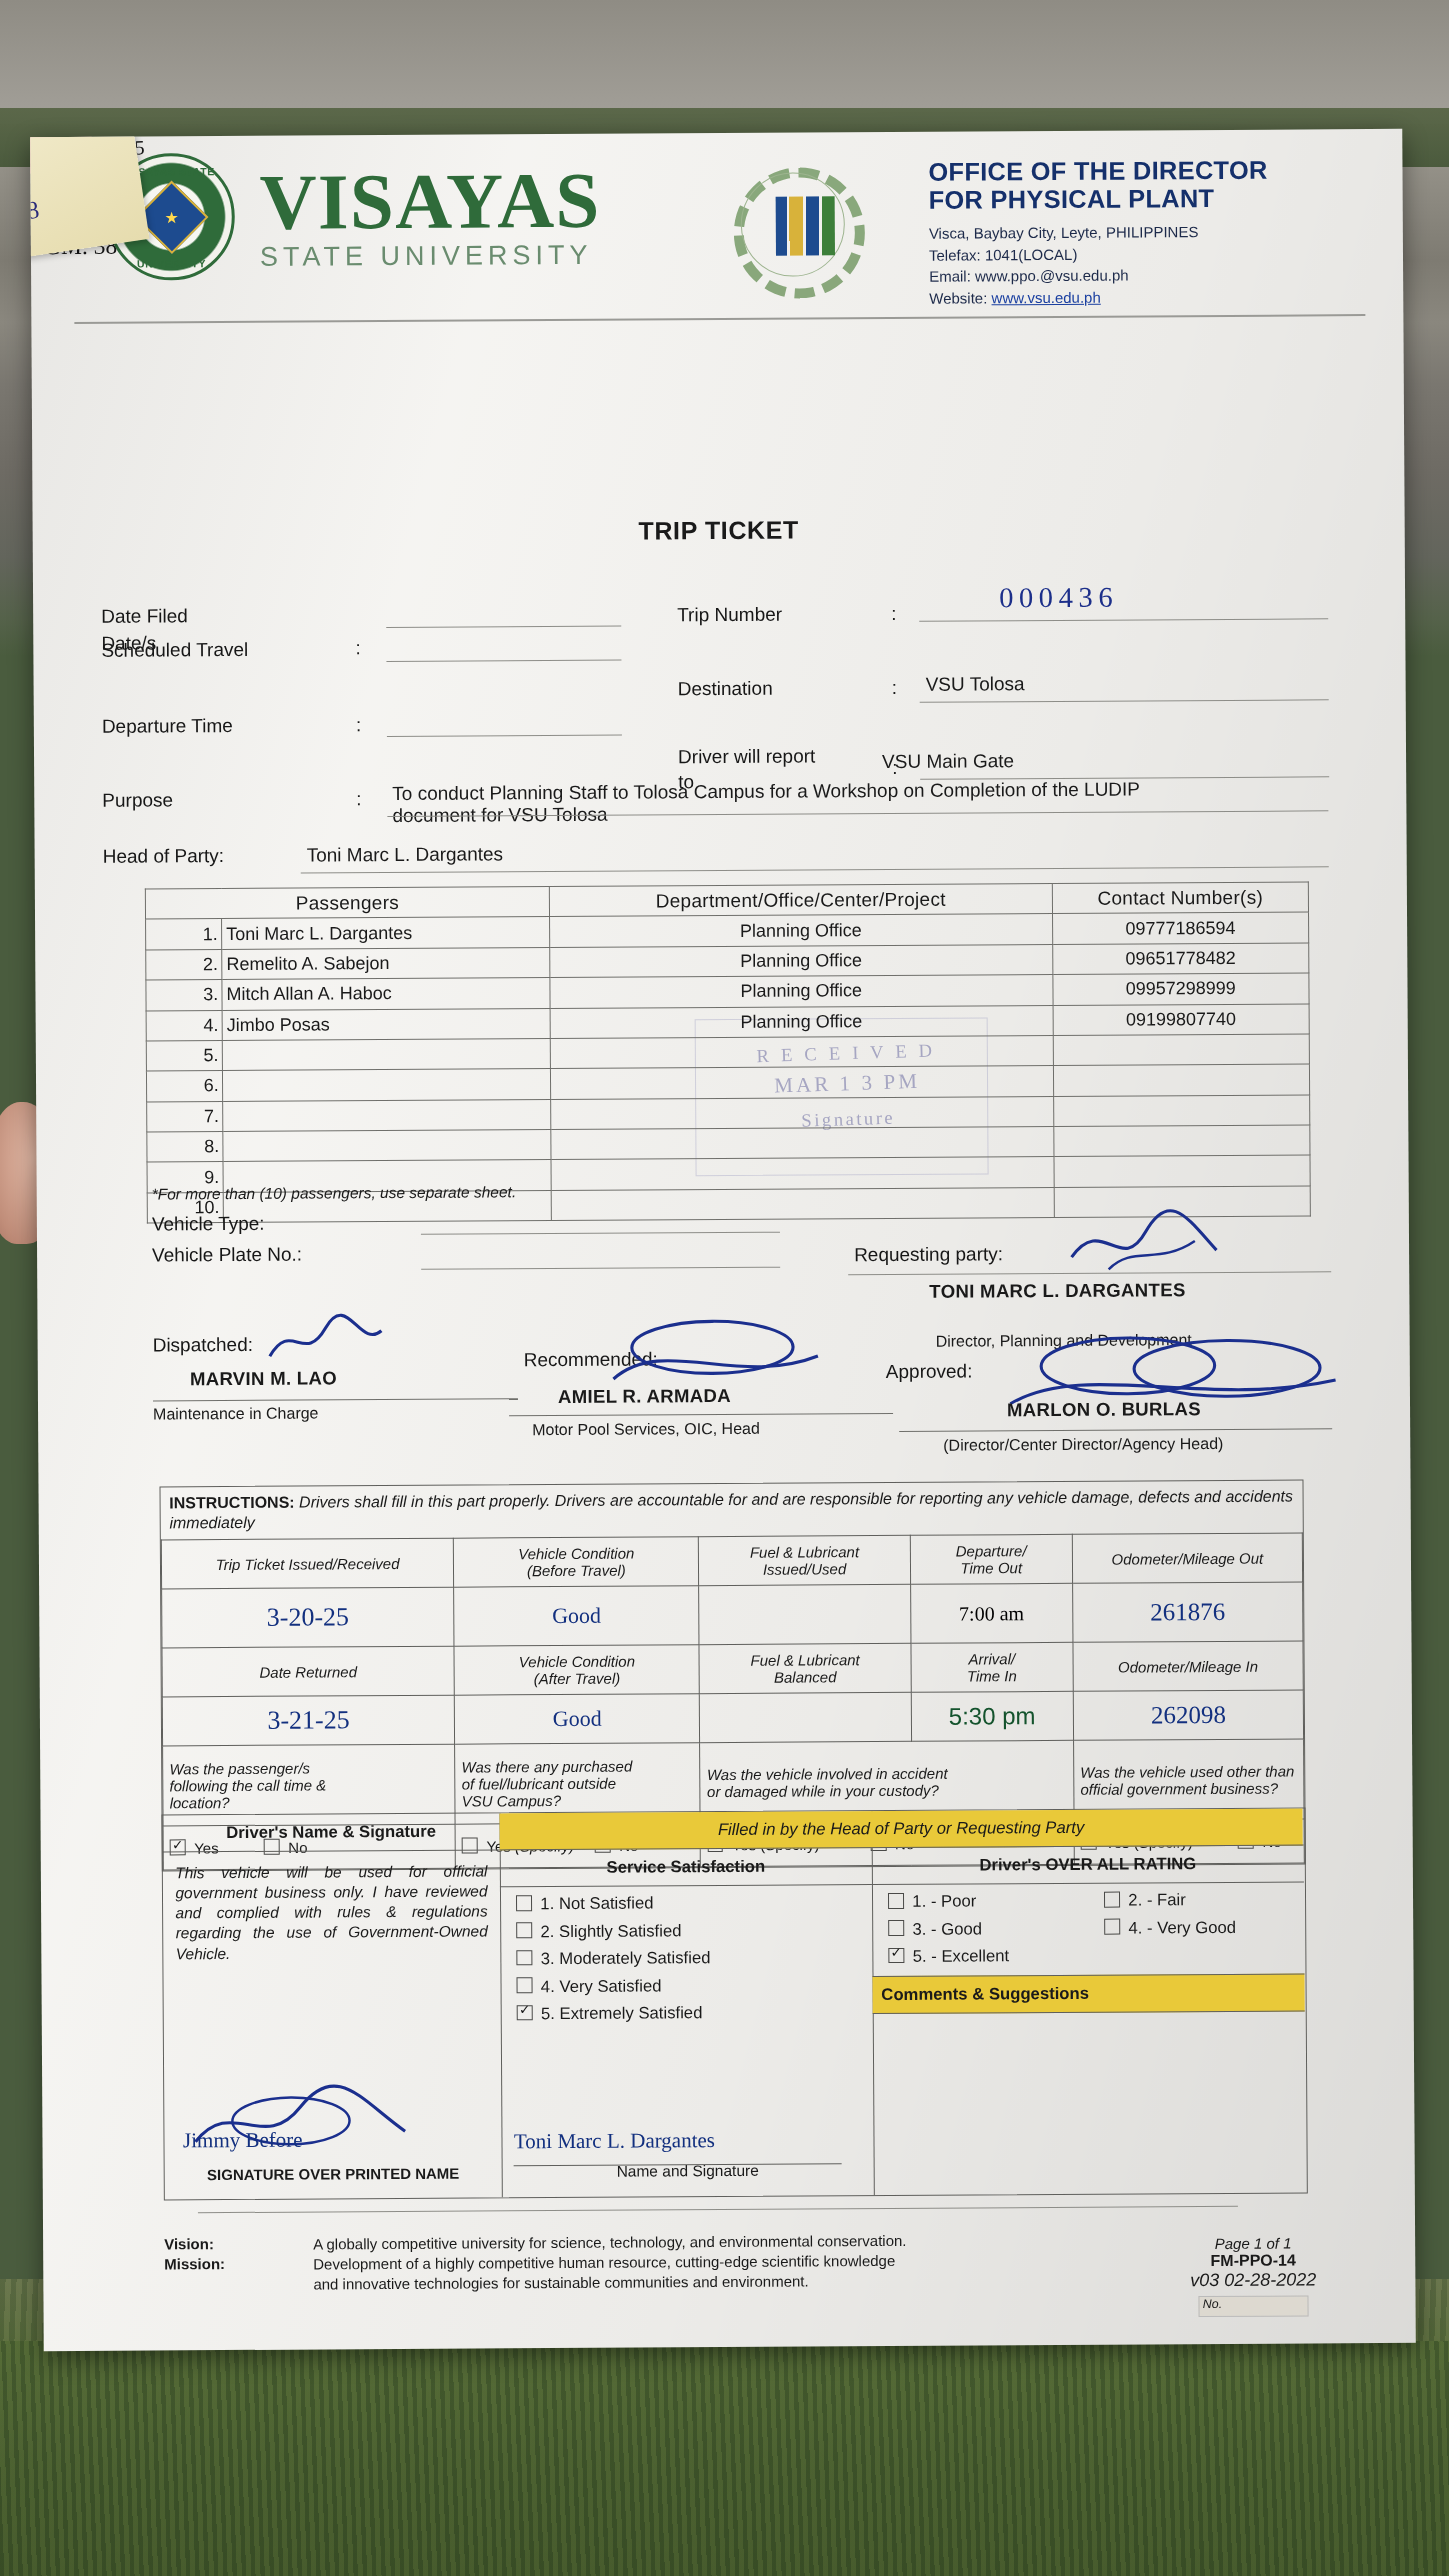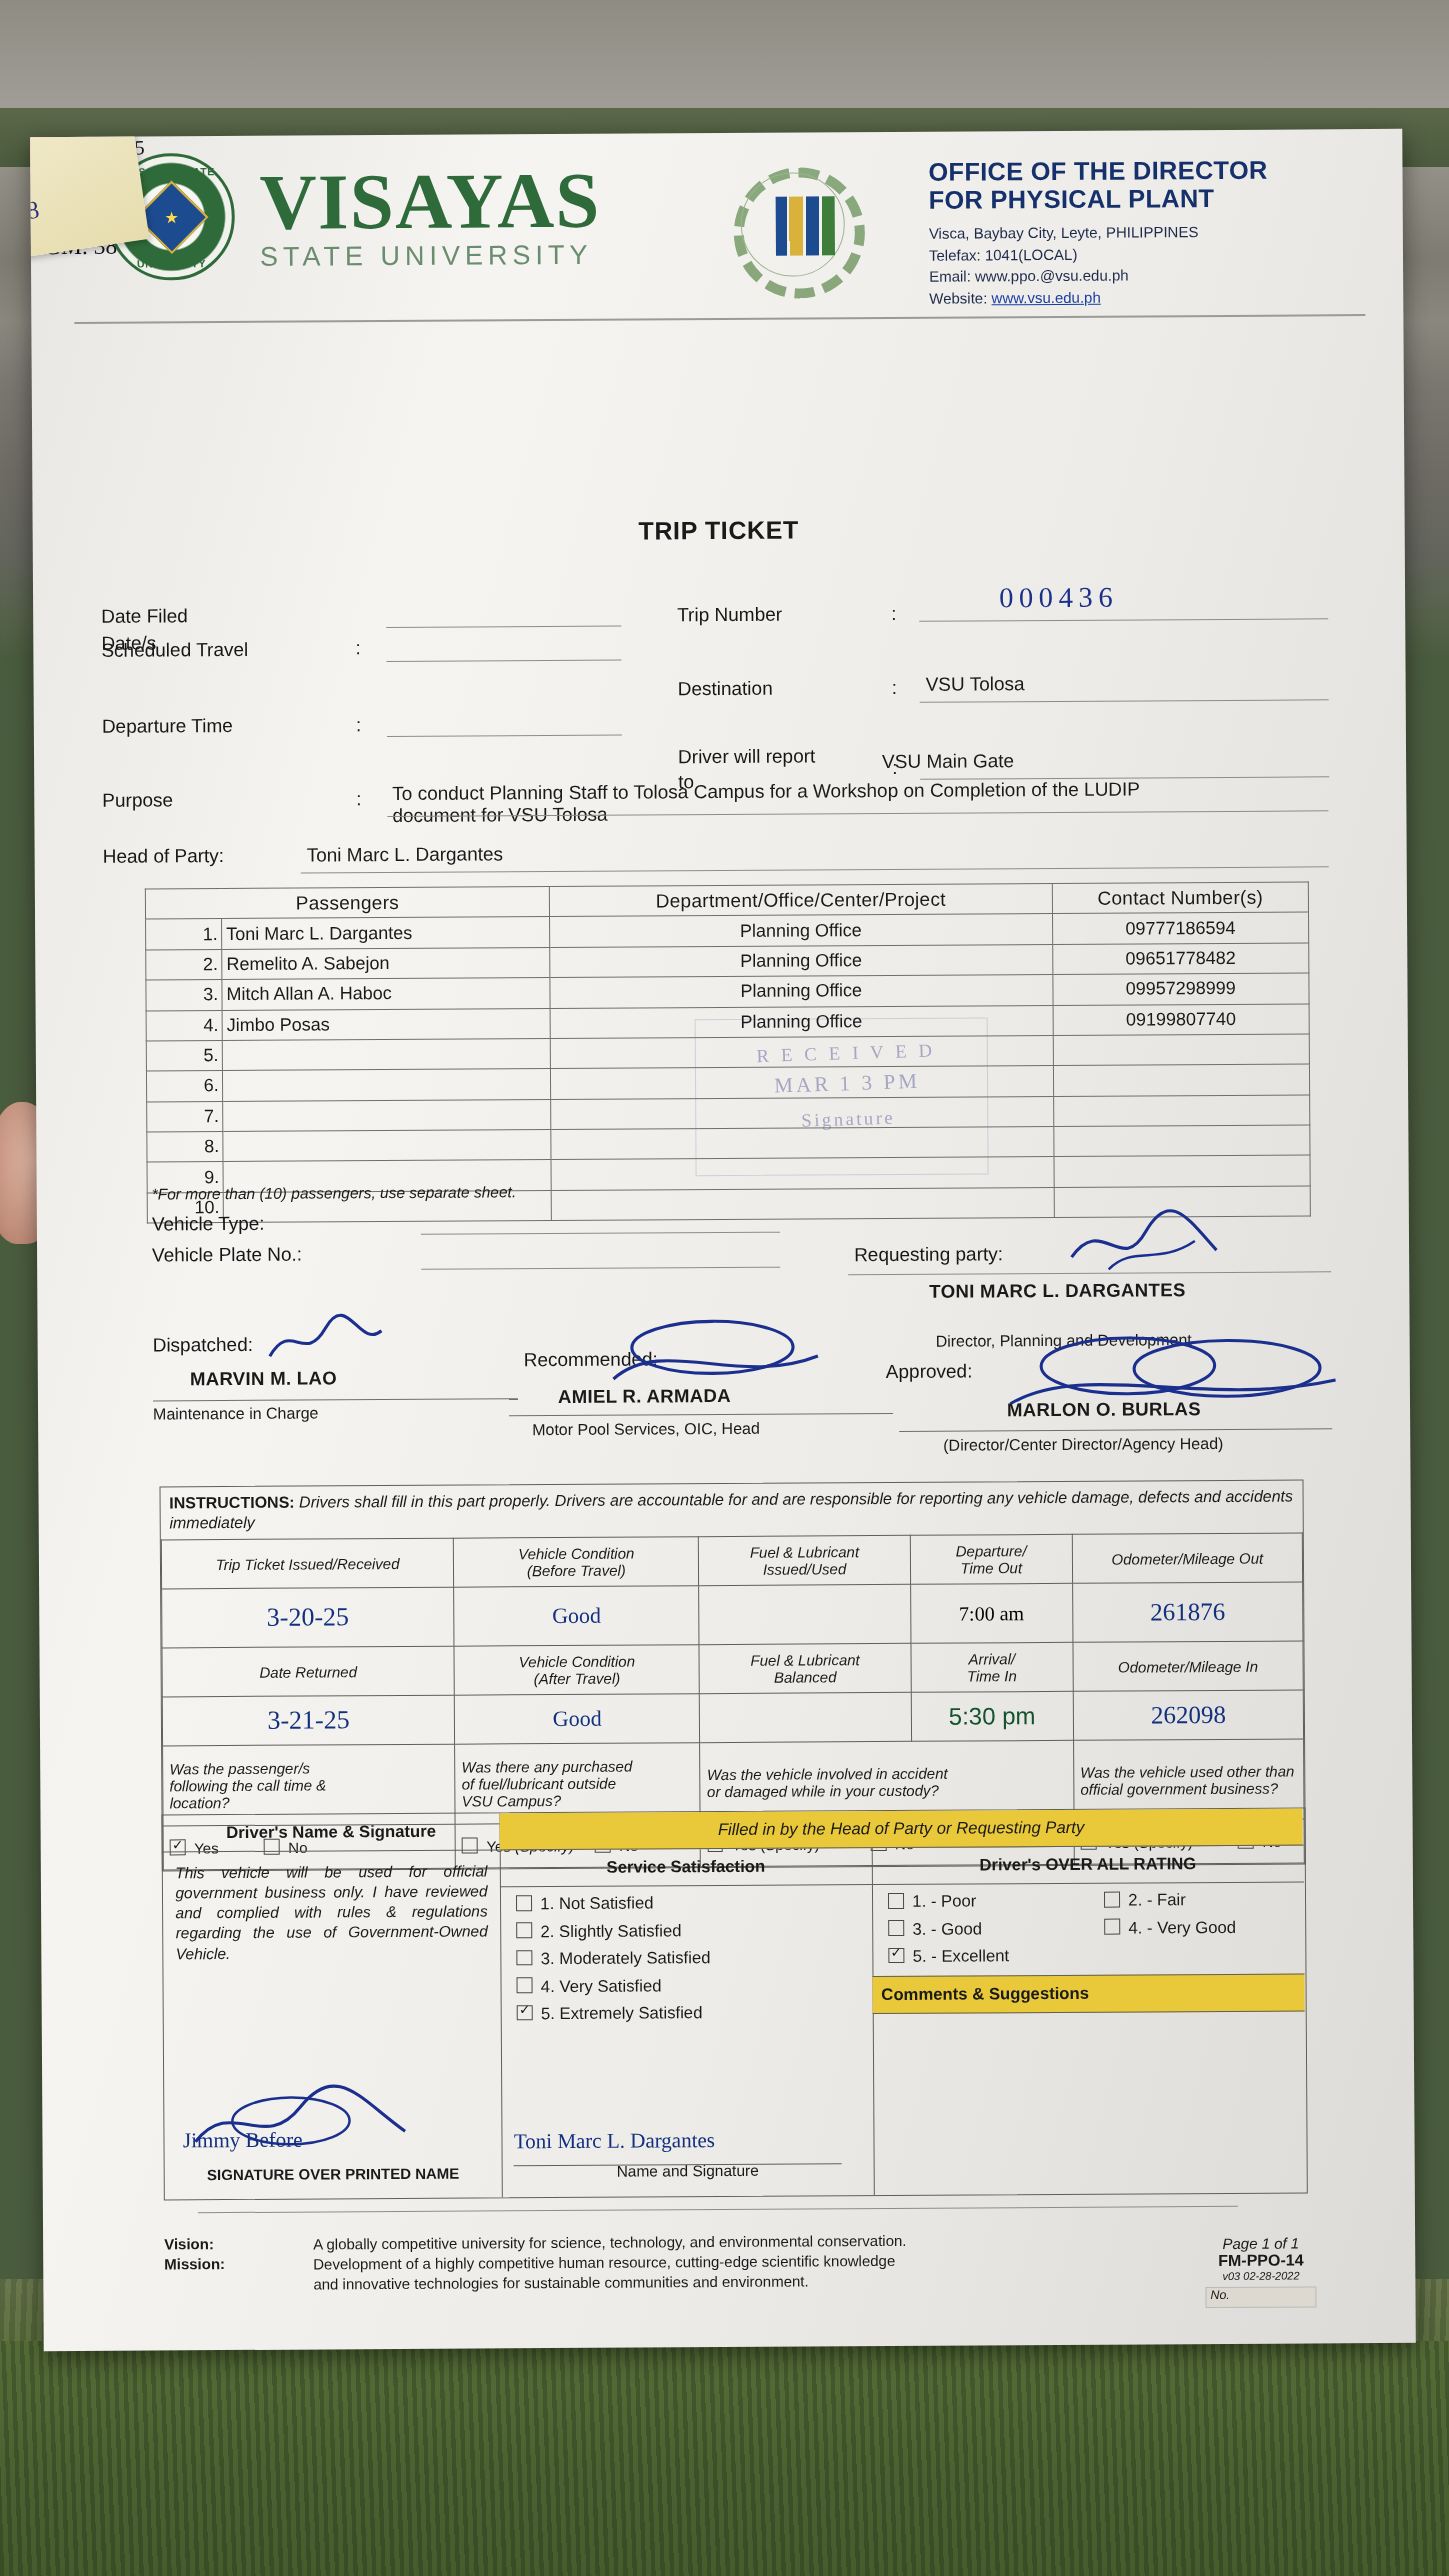--- a/index.html
+++ b/index.html
@@ -495,21 +495,21 @@
   <div class="foot">
     <div class="k" style="top:0">Vision:</div>
     <div class="v" style="top:0">A globally competitive university for science, technology, and environmental conservation.</div>
     <div class="k" style="top:20px">Mission:</div>
     <div class="v" style="top:20px">Development of a highly competitive human resource, cutting-edge scientific knowledge</div>
     <div class="v" style="top:40px">and innovative technologies for sustainable communities and environment.</div>
   </div>
   <div class="pageinfo">
     <div class="it">Page 1 of 1</div>
     <div class="fmcode">FM-PPO-14</div>
-    <div class="it" style="font-size:11px">v03 02-28-2022</div>
+    <div class="it" style="font-size:18px">v03 02-28-2022</div>
     <div class="nobox">No.</div>
   </div>
 
   <div class="pinkclip"></div>
   <div class="sticky">
     <div class="sticky-num">8</div>
   </div>
 </div>
 
 

